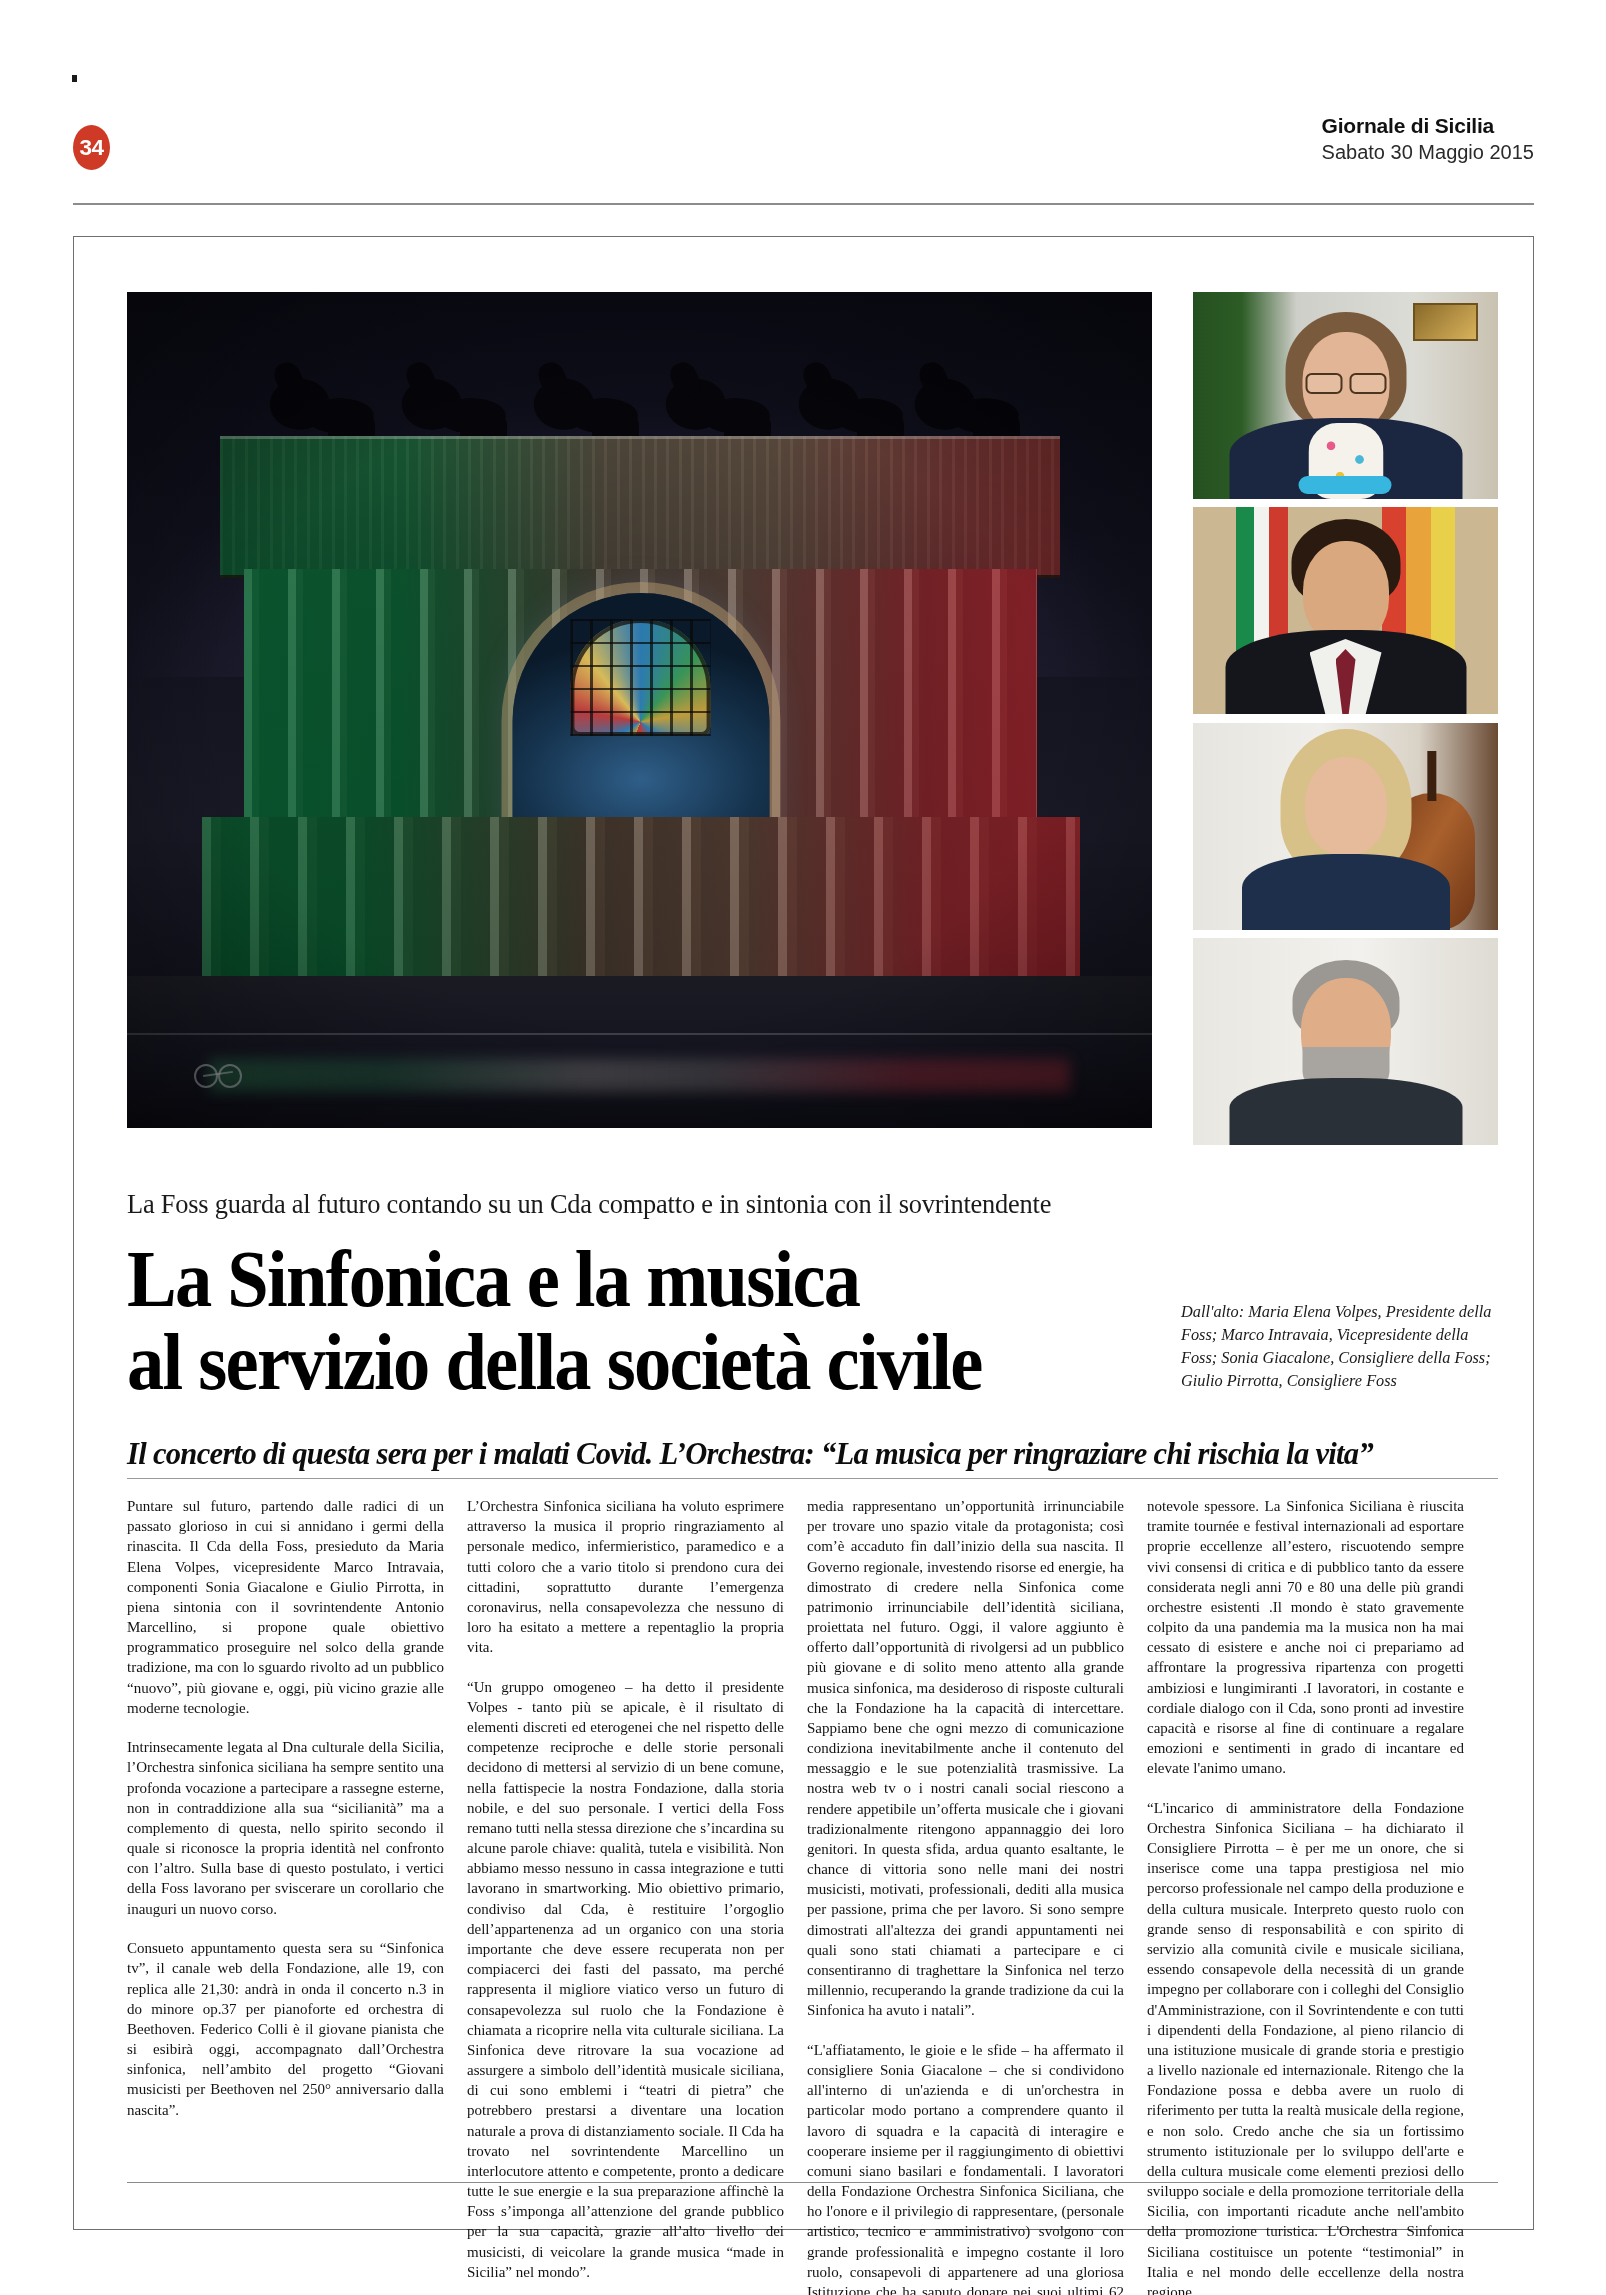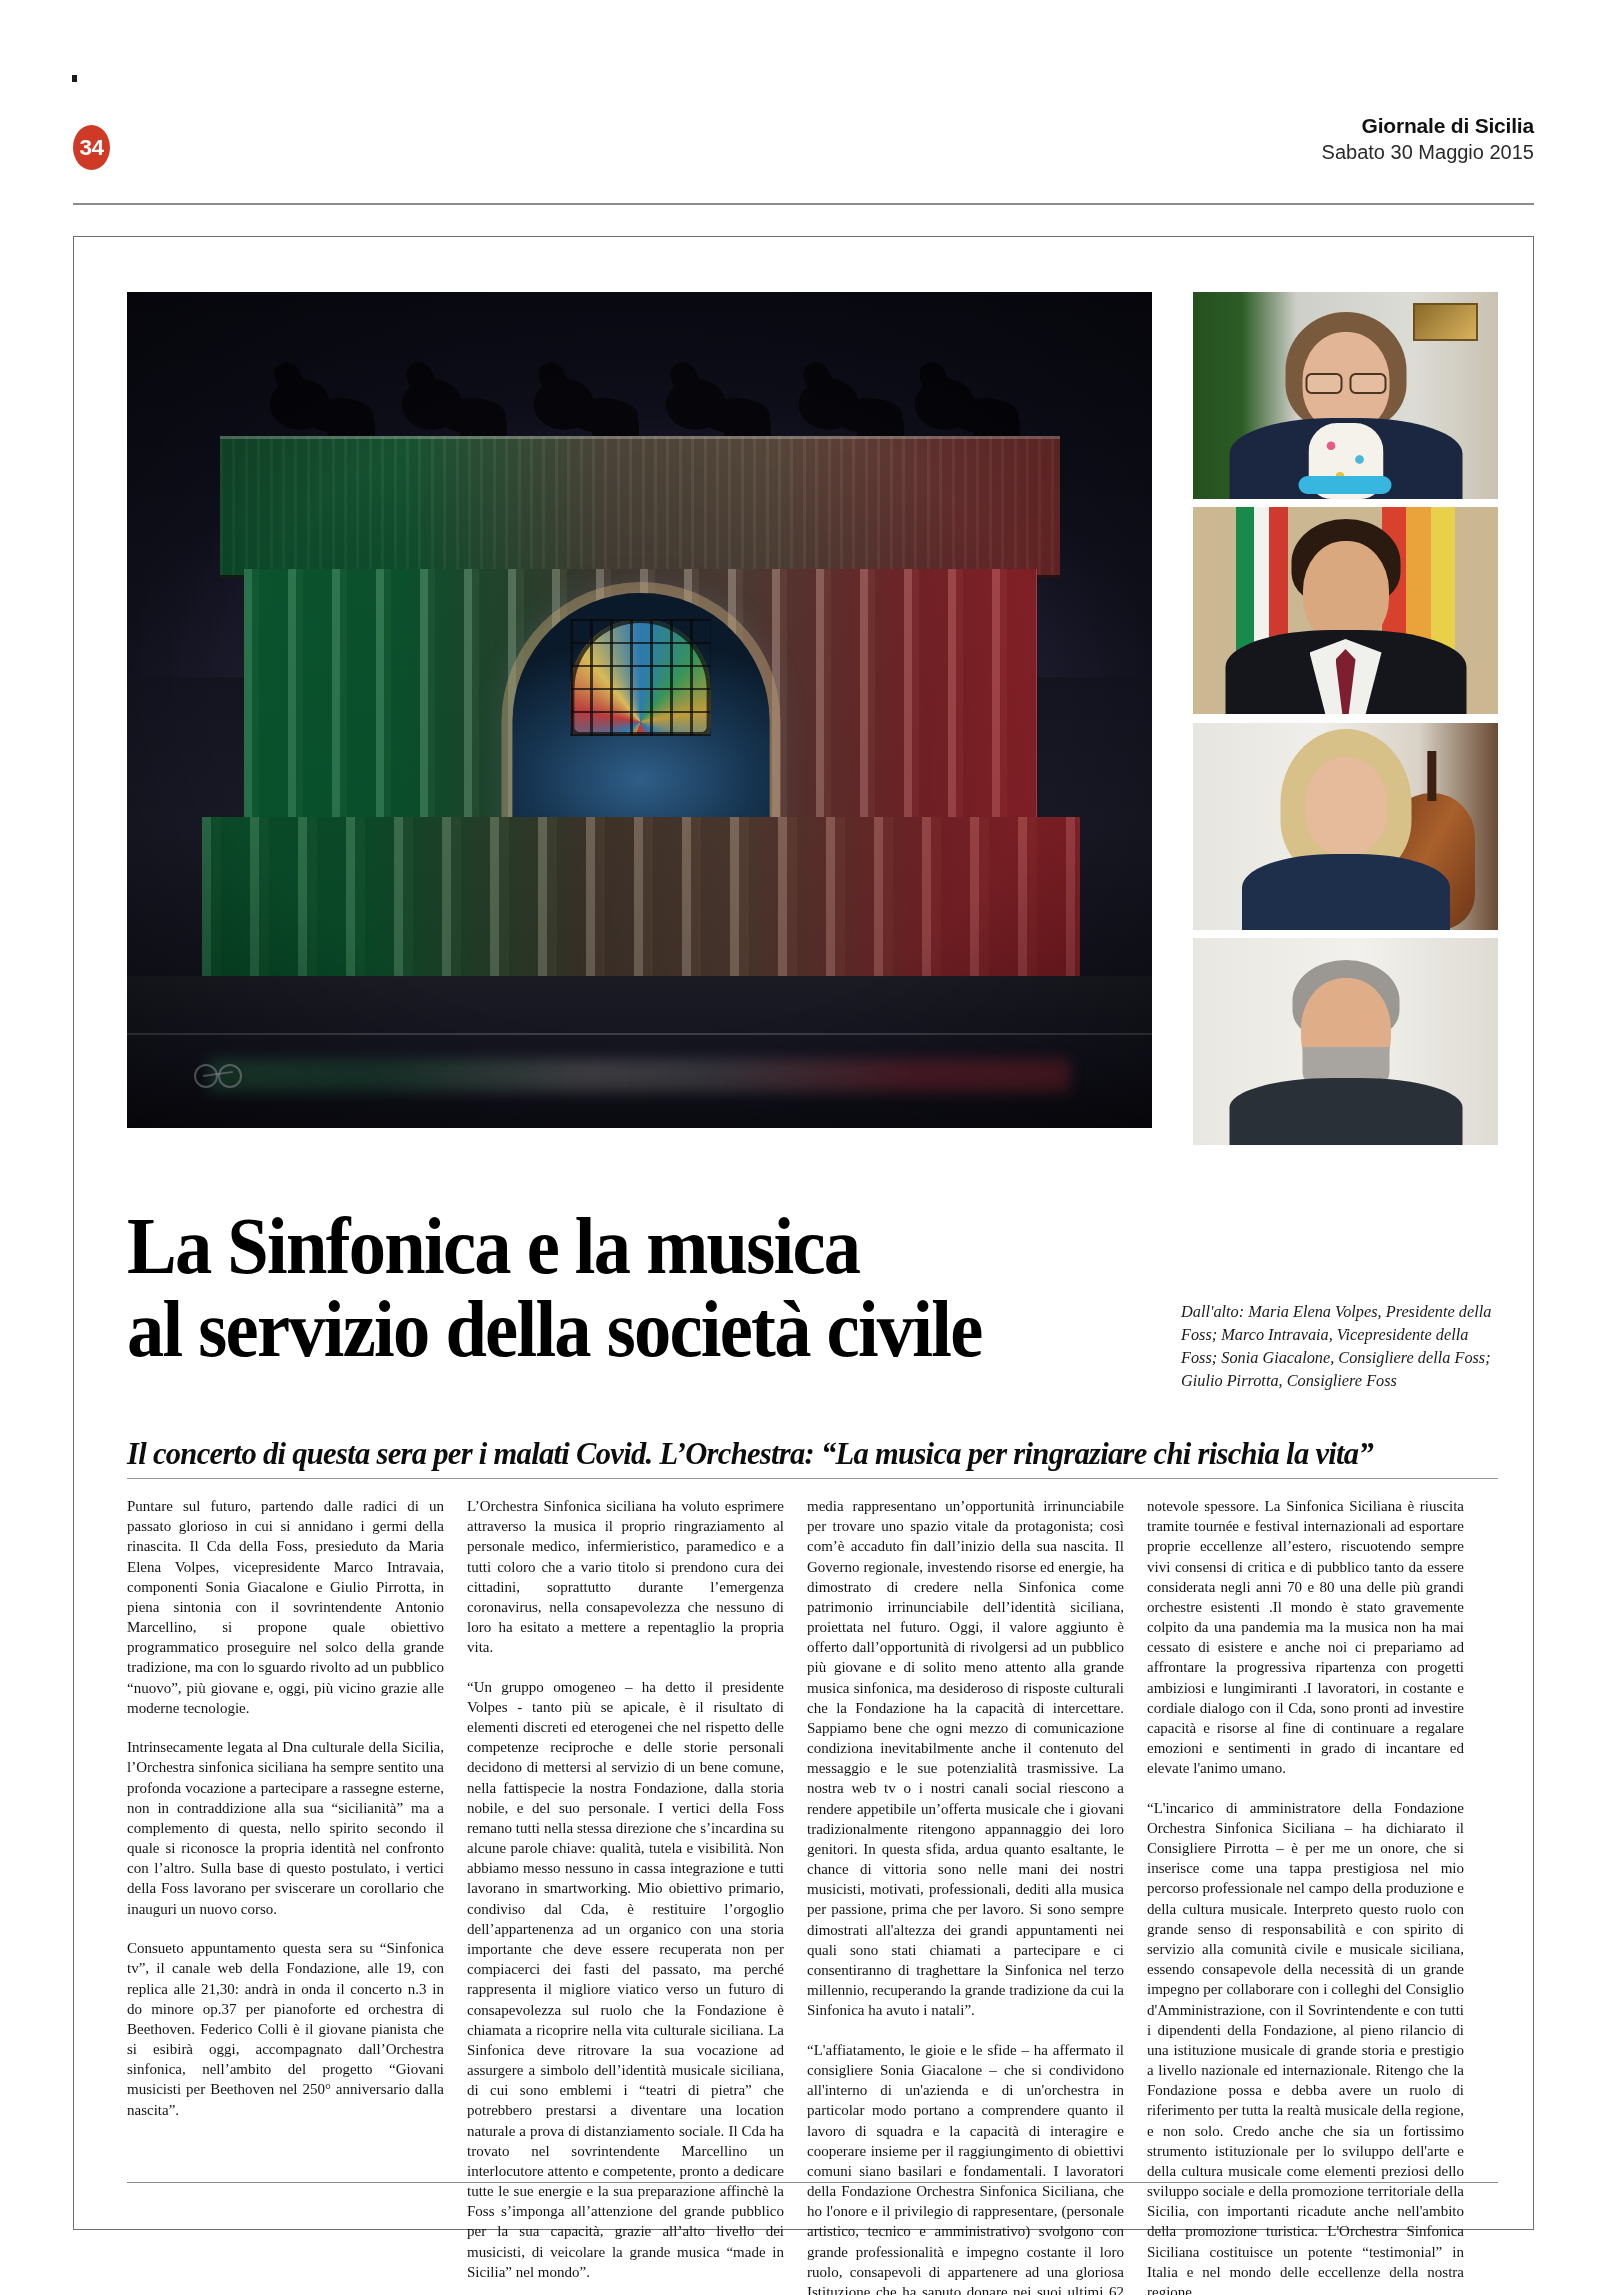--- a/index.html
+++ b/index.html
@@ -37,21 +37,20 @@
     font-size: 22.5px;
     display: flex;
     align-items: center;
     justify-content: center;
     letter-spacing: -0.4px;
   }
   .masthead {
     position: absolute;
     right: 0;
     top: 0;
-    text-align: right;
     font-family: "Liberation Sans", sans-serif;
   }
   .masthead-title {
     font-weight: bold;
     font-size: 21px;
     color: #111111;
     letter-spacing: -0.2px;
     line-height: 1.15;
   }
   .masthead-date {
@@ -615,20 +614,21 @@
       <div class="pt-hair"></div>
       <div class="pt-head"></div>
       <div class="beard"></div>
       <div class="pt-body"></div>
     </div>
 
   </div>
 </div>
 
 <div class="headline-area">
+  <div class="kicker">La Foss guarda al futuro contando su un Cda compatto e in sintonia con il sovrintendente</div>
   <div class="headline">
     <span class="l1">La Sinfonica e la musica</span>
     <span class="l2">al servizio della società civile</span>
   </div>
 </div>
 
 <div class="photo-caption">Dall'alto: Maria Elena Volpes, Presidente della Foss; Marco Intravaia, Vicepresidente della Foss; Sonia Giacalone, Consigliere della Foss; Giulio Pirrotta, Consigliere Foss</div>
 
 <div class="subhead">Il concerto di questa sera per i malati Covid. L’Orchestra: “La musica per ringraziare chi rischia la vita”</div>
 <div class="subhead-rule"></div>

